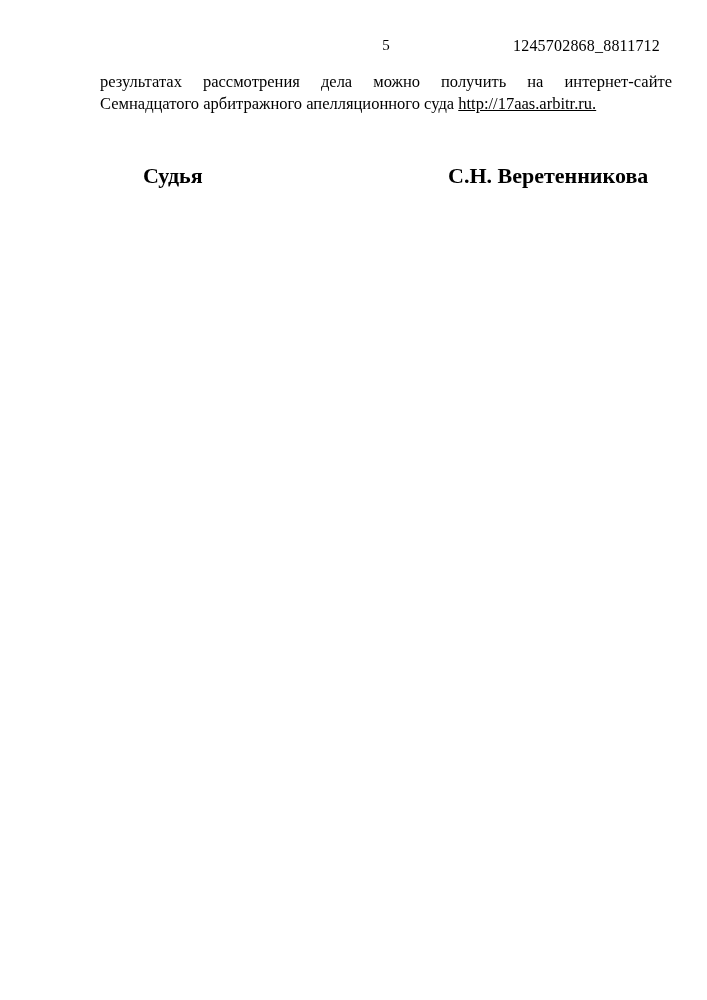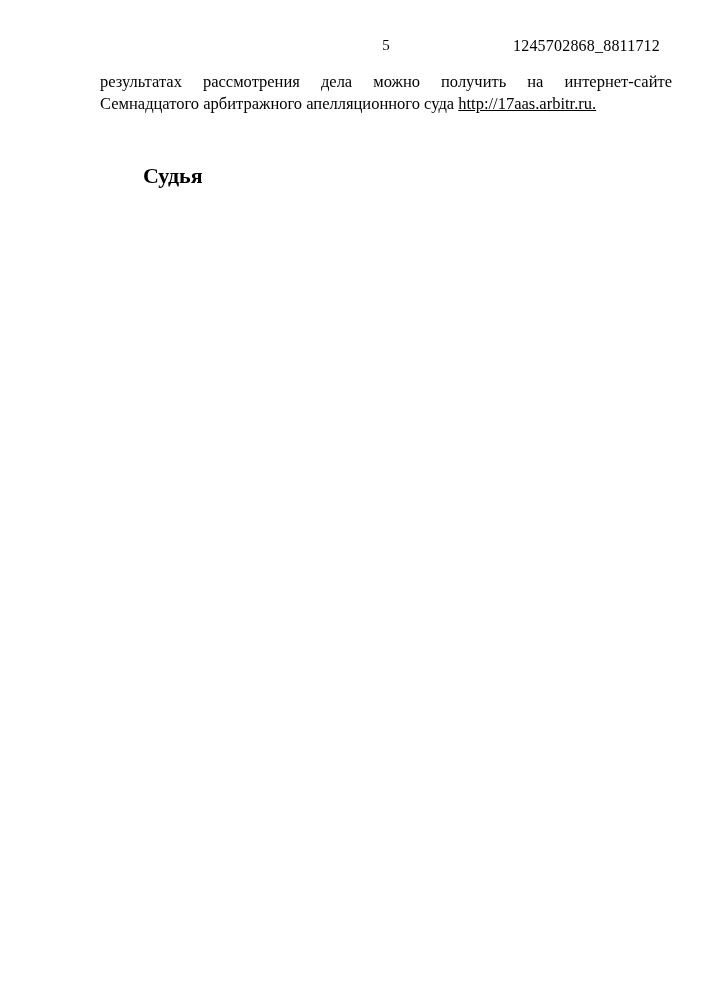--- a/index.html
+++ b/index.html
@@ -82,15 +82,16 @@
 
   <div class="doc-id">1245702868_8811712</div>
 
   <div class="body-text">
     <div class="line-justified">результатах рассмотрения дела можно получить на интернет-сайте</div>
     <div class="line-normal"><span>Семнадцатого арбитражного апелляционного суда </span><a class="court-link">http://17aas.arbitr.ru.</a></div>
   </div>
 
   <div class="signature-row">
     <span class="signature-role">Судья</span>
+    <span class="signature-name">С.Н. Веретенникова</span>
   </div>
 
 </div>
 
 </body></html>

